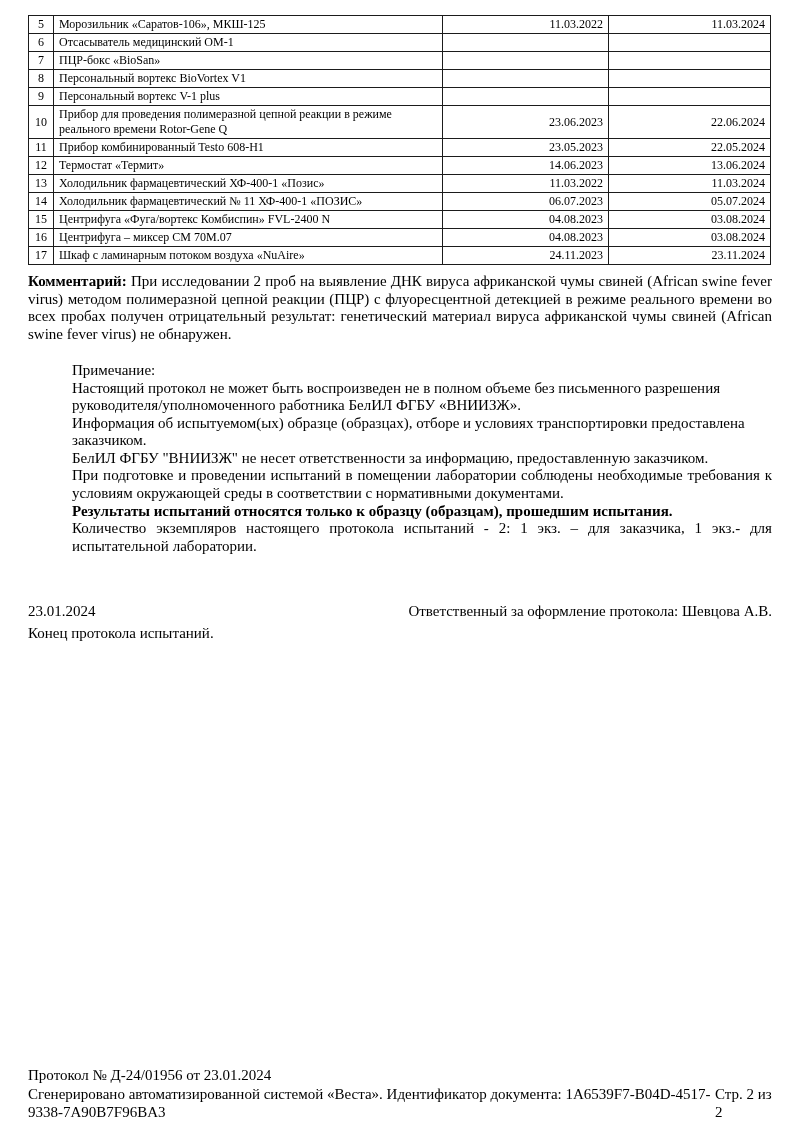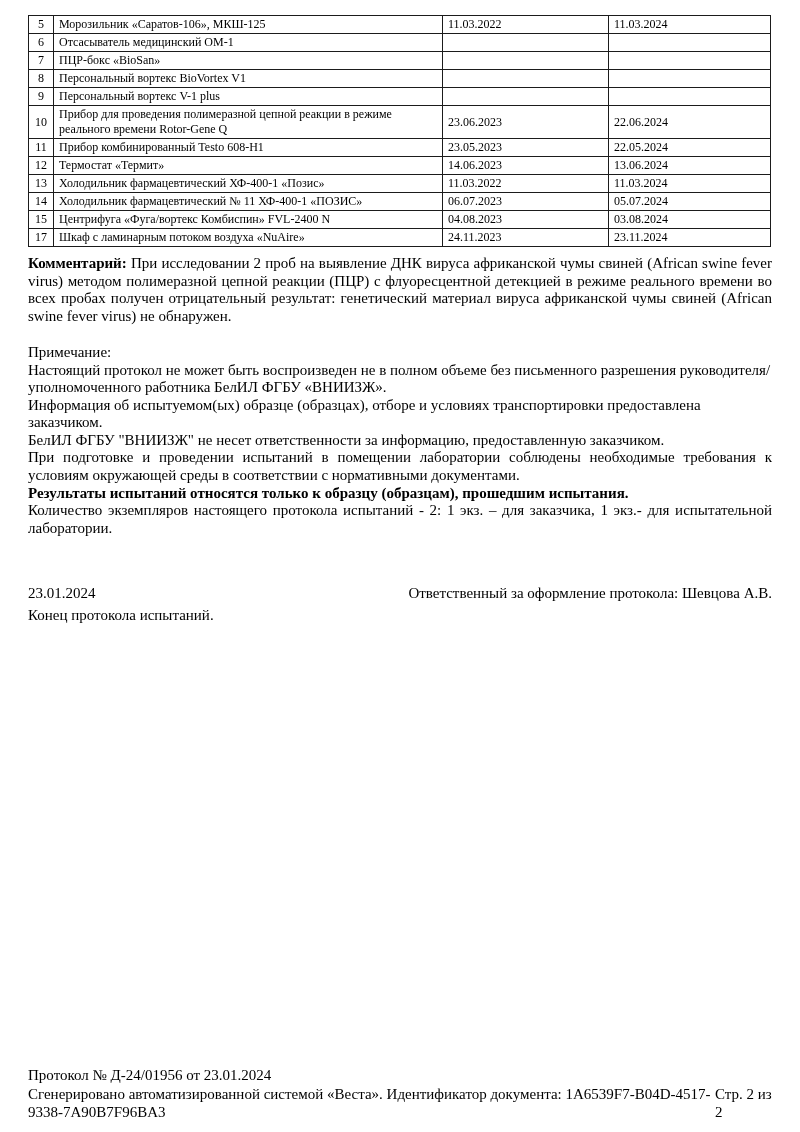--- a/index.html
+++ b/index.html
@@ -35,33 +35,34 @@
   table.equip col.c-d2   { width: 162px; }
   table.equip td {
     border: 1px solid #1b1b1b;
     font-size: 12px;
     line-height: 1.25;
     padding: 1px 5px;
     vertical-align: middle;
     height: 15px;
   }
   td.num  { text-align: center; padding: 1px 2px; }
-  td.date { text-align: left; }
+  td.date { text-align: right; }
   
   .bodytext {
     font-size: 15px;
     line-height: 1.17;
   }
   .comment {
     margin-top: 8px;
     text-align: justify;
   }
   .bold { font-weight: bold; }
   .notes {
     margin-top: 19px;
+    margin-left: 44px;
   }
   .note-line { text-align: left; }
   .note-line.justify { text-align: justify; }
   .sig-row {
     margin-top: 48px;
     display: flex;
     justify-content: space-between;
     align-items: baseline;
   }
   .end-line { margin-top: 4px; }
@@ -150,20 +151,26 @@
           </tr>
           <tr>
             <td class="num">14</td>
             <td class="name">Холодильник фармацевтический № 11 ХФ-400-1 «ПОЗИС»</td>
             <td class="date">06.07.2023</td>
             <td class="date">05.07.2024</td>
           </tr>
           <tr>
             <td class="num">15</td>
             <td class="name">Центрифуга «Фуга/вортекс Комбиспин» FVL-2400 N</td>
+            <td class="date">04.08.2023</td>
+            <td class="date">03.08.2024</td>
+          </tr>
+          <tr>
+            <td class="num">16</td>
+            <td class="name">Центрифуга – миксер СМ 70М.07</td>
             <td class="date">04.08.2023</td>
             <td class="date">03.08.2024</td>
           </tr>
           <tr>
             <td class="num">17</td>
             <td class="name">Шкаф с ламинарным потоком воздуха «NuAire»</td>
             <td class="date">24.11.2023</td>
             <td class="date">23.11.2024</td>
           </tr>
         </tbody>

